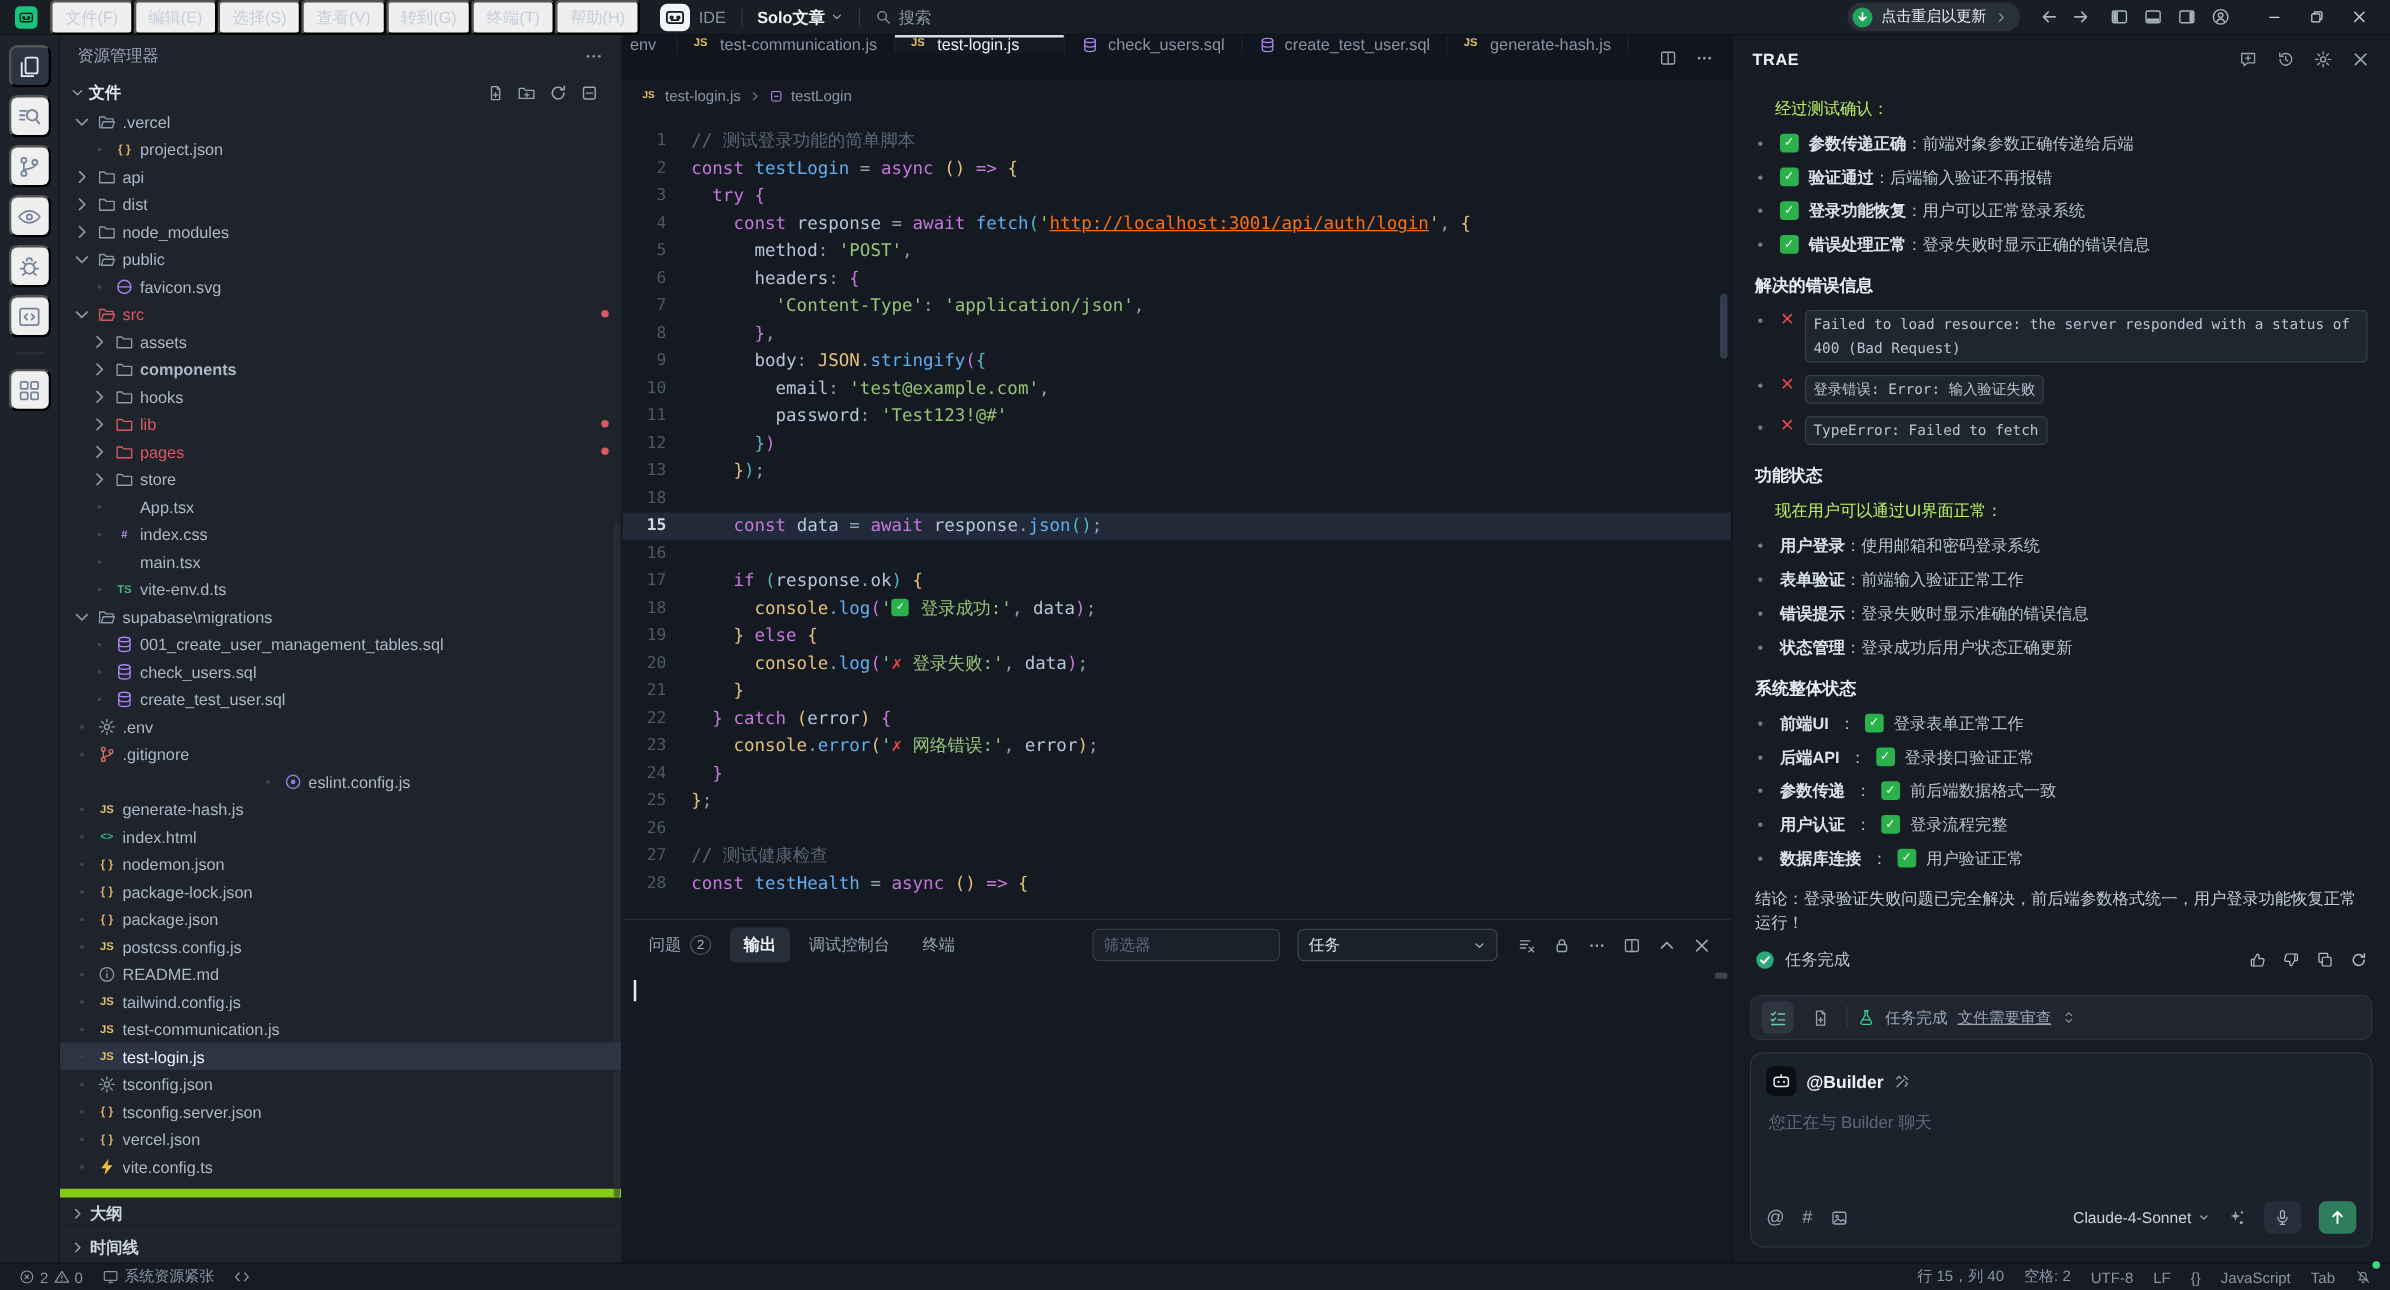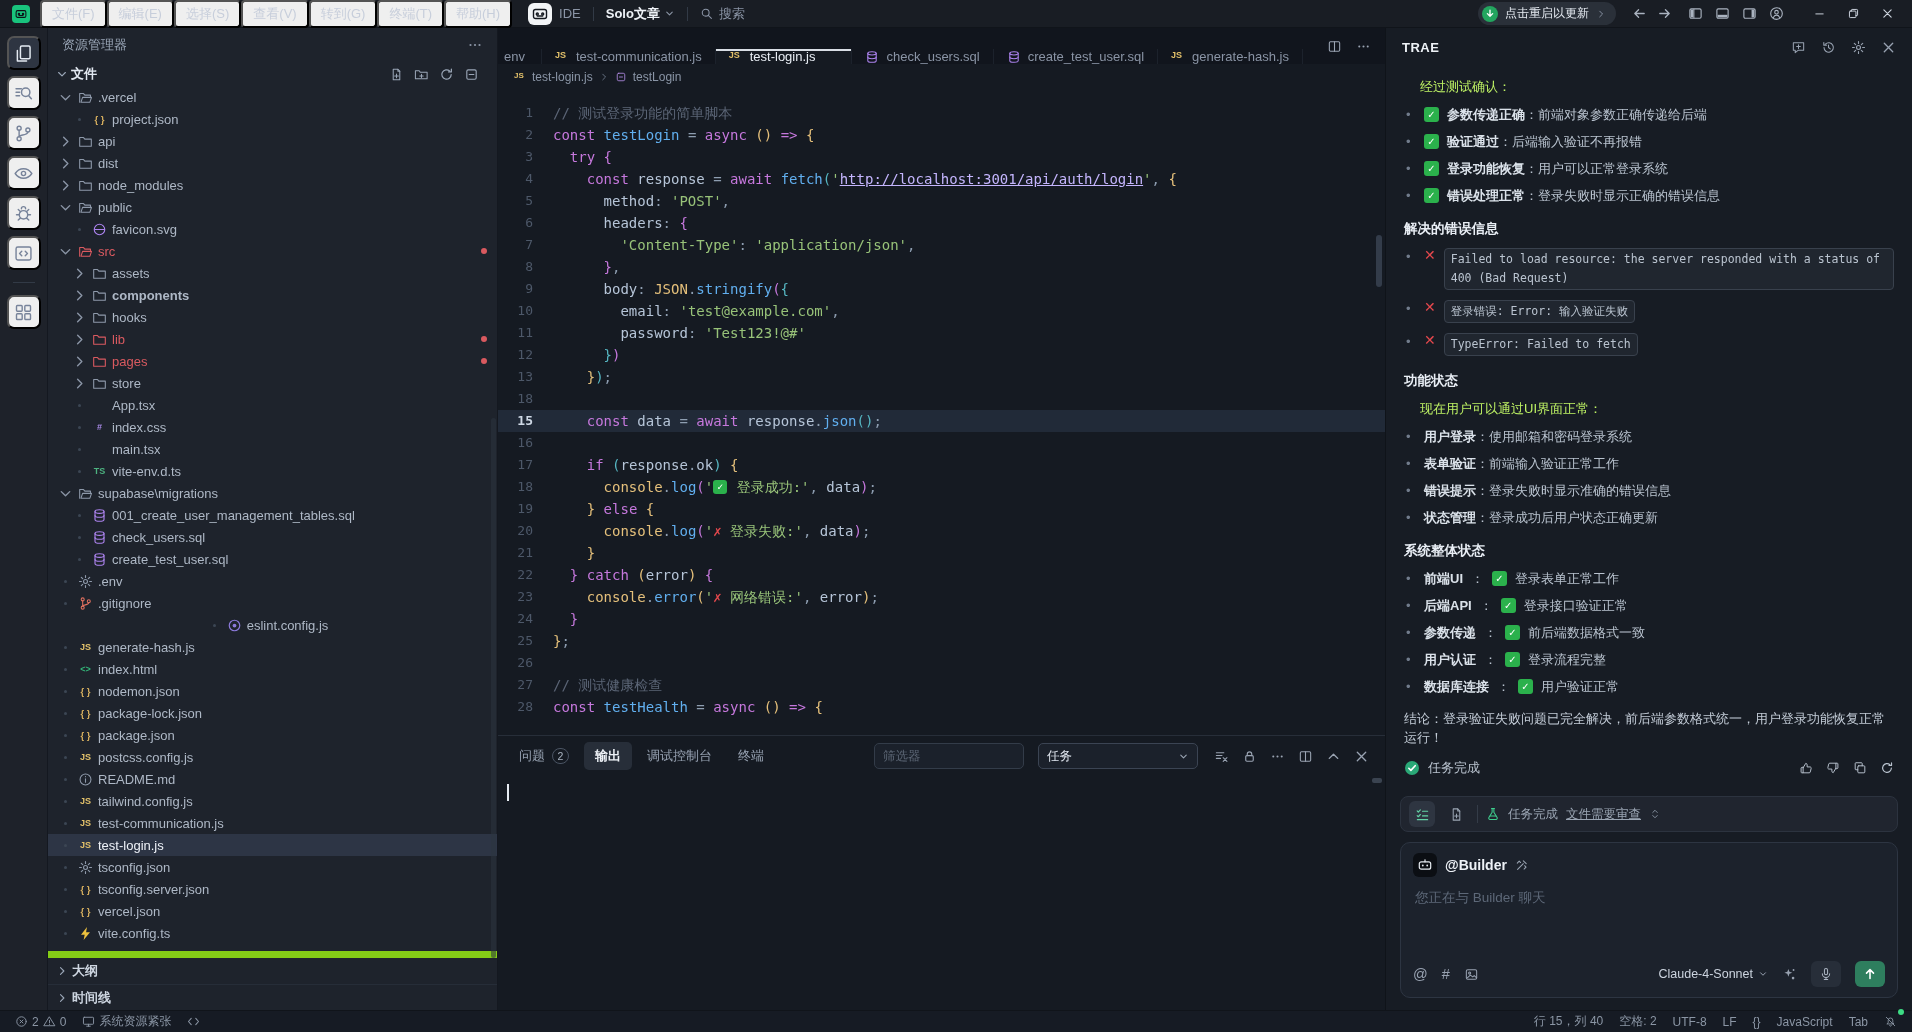--- a/index.html
+++ b/index.html
@@ -77,21 +77,21 @@
   .ico-bolt{color:#edc13e;}
   .ico-svgc{color:#ac83ee;}
   .exp-bottom{border-top:7px solid #84cc16;}
   .exp-bottom .brow{height:26px;display:flex;align-items:center;gap:4px;padding:0 8px;color:#cdd5e0;font-weight:700;font-size:13px;border-top:1px solid #262d38;}
   .exp-bottom .brow:first-child{border-top:none;}
   .exp-bottom .ic{width:12px;height:12px;color:#9aa6b7;}
   .exp-scroll{position:absolute;right:1px;top:390px;width:5px;height:540px;background:#2c3440;border-radius:3px;opacity:.55;}
 
   
   #editorcol{display:flex;flex-direction:column;background:#151a22;min-width:0;}
-  #tabstrip{height:36px;background:#11151d;display:flex;align-items:flex-end;overflow:hidden;}
+  #tabstrip{height:36px;background:#11151d;display:flex;align-items:flex-start;overflow:hidden;}
   .etab{display:flex;align-items:center;gap:7px;padding:0 13px;font-size:13px;color:#8a94a5;border-right:1px solid #1c222c;white-space:nowrap;position:relative;}
   .etab .ic{width:14px;height:14px;}
   .etab .txtic{font-size:9px;font-weight:700;}
   .etab.active{background:#151a22;color:#e9eef5;}
   .etab.active::before{content:"";position:absolute;left:0;right:0;top:0;height:2px;background:#d9dee5;}
   .etab .close{color:#9aa4b3;width:14px;height:14px;margin-left:2px;}
   .etab.cut{padding-left:6px;min-width:44px;}
   .tabactions{margin-left:auto;display:flex;align-items:center;gap:14px;padding:0 14px;color:#9aa4b3;}
   .tabactions .ic{width:15px;height:15px;}
   #breadcrumb{height:26px;display:flex;align-items:center;gap:6px;padding:0 16px;font-size:12px;color:#8a95a6;background:#151a22;}
@@ -107,21 +107,21 @@
   .cl .ln{width:55px;flex:none;text-align:right;padding-right:20px;color:#4d5869;font-size:13px;}
   .cl .ct{flex:1;}
   .cl.hl{background:#212a38;}
   .cl.hl .ln{color:#cfd9e6;font-weight:700;}
   .tok.c{color:#5b6576;}
   .tok.k{color:#c678dd;}
   .tok.fn{color:#61afef;}
   .tok.v{color:#b6c5d8;}
   .tok.d{color:#8e9eb1;}
   .tok.s{color:#98c379;}
-  .tok.su{color:#c4b5fd;text-decoration:underline;}
+  .tok.su{color:#f97316;text-decoration:underline;}
   .tok.cls{color:#e5c07b;}
   .tok.b1{color:#e5c07b;}
   .tok.b2{color:#c678dd;}
   .tok.b3{color:#56b6c2;}
   .tok.emx{color:#e5484d;font-weight:700;}
   .tok.emok{display:inline-block;width:14px;height:14px;background:#2bb14c;border-radius:3px;color:#fff;
     font-size:10px;line-height:14px;text-align:center;vertical-align:middle;margin:0 1px 3px 0;}
 
   
   #panel{height:275px;border-top:1px solid #272e39;display:flex;flex-direction:column;background:#151a22;}

